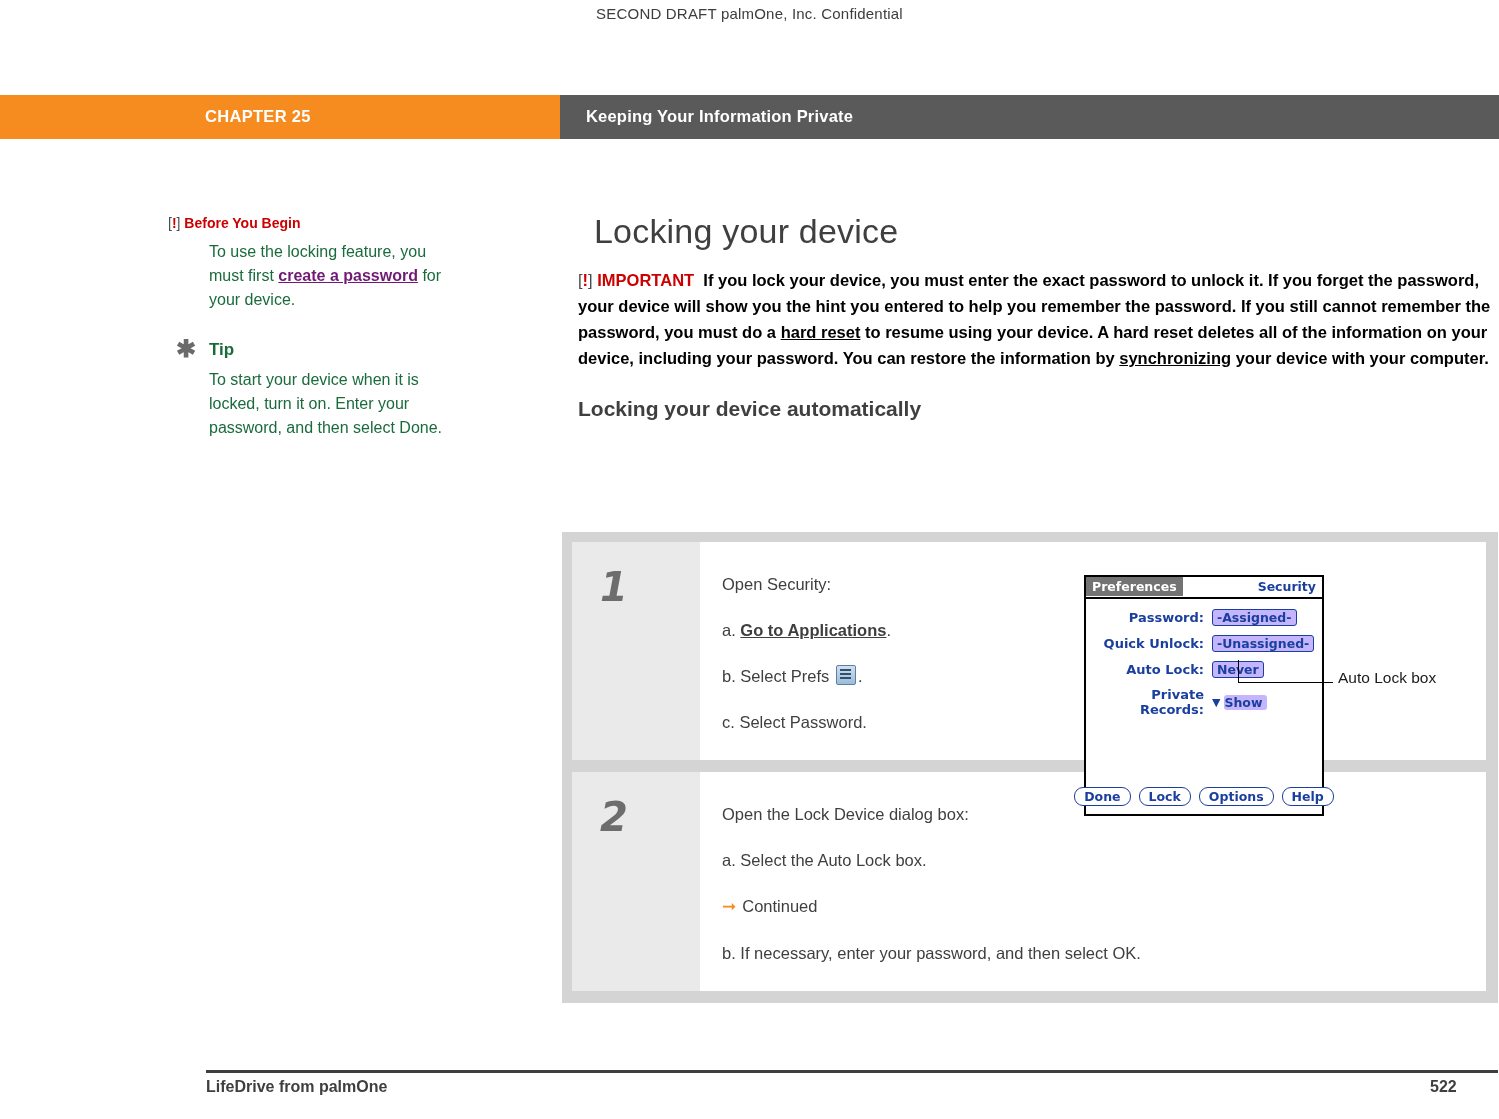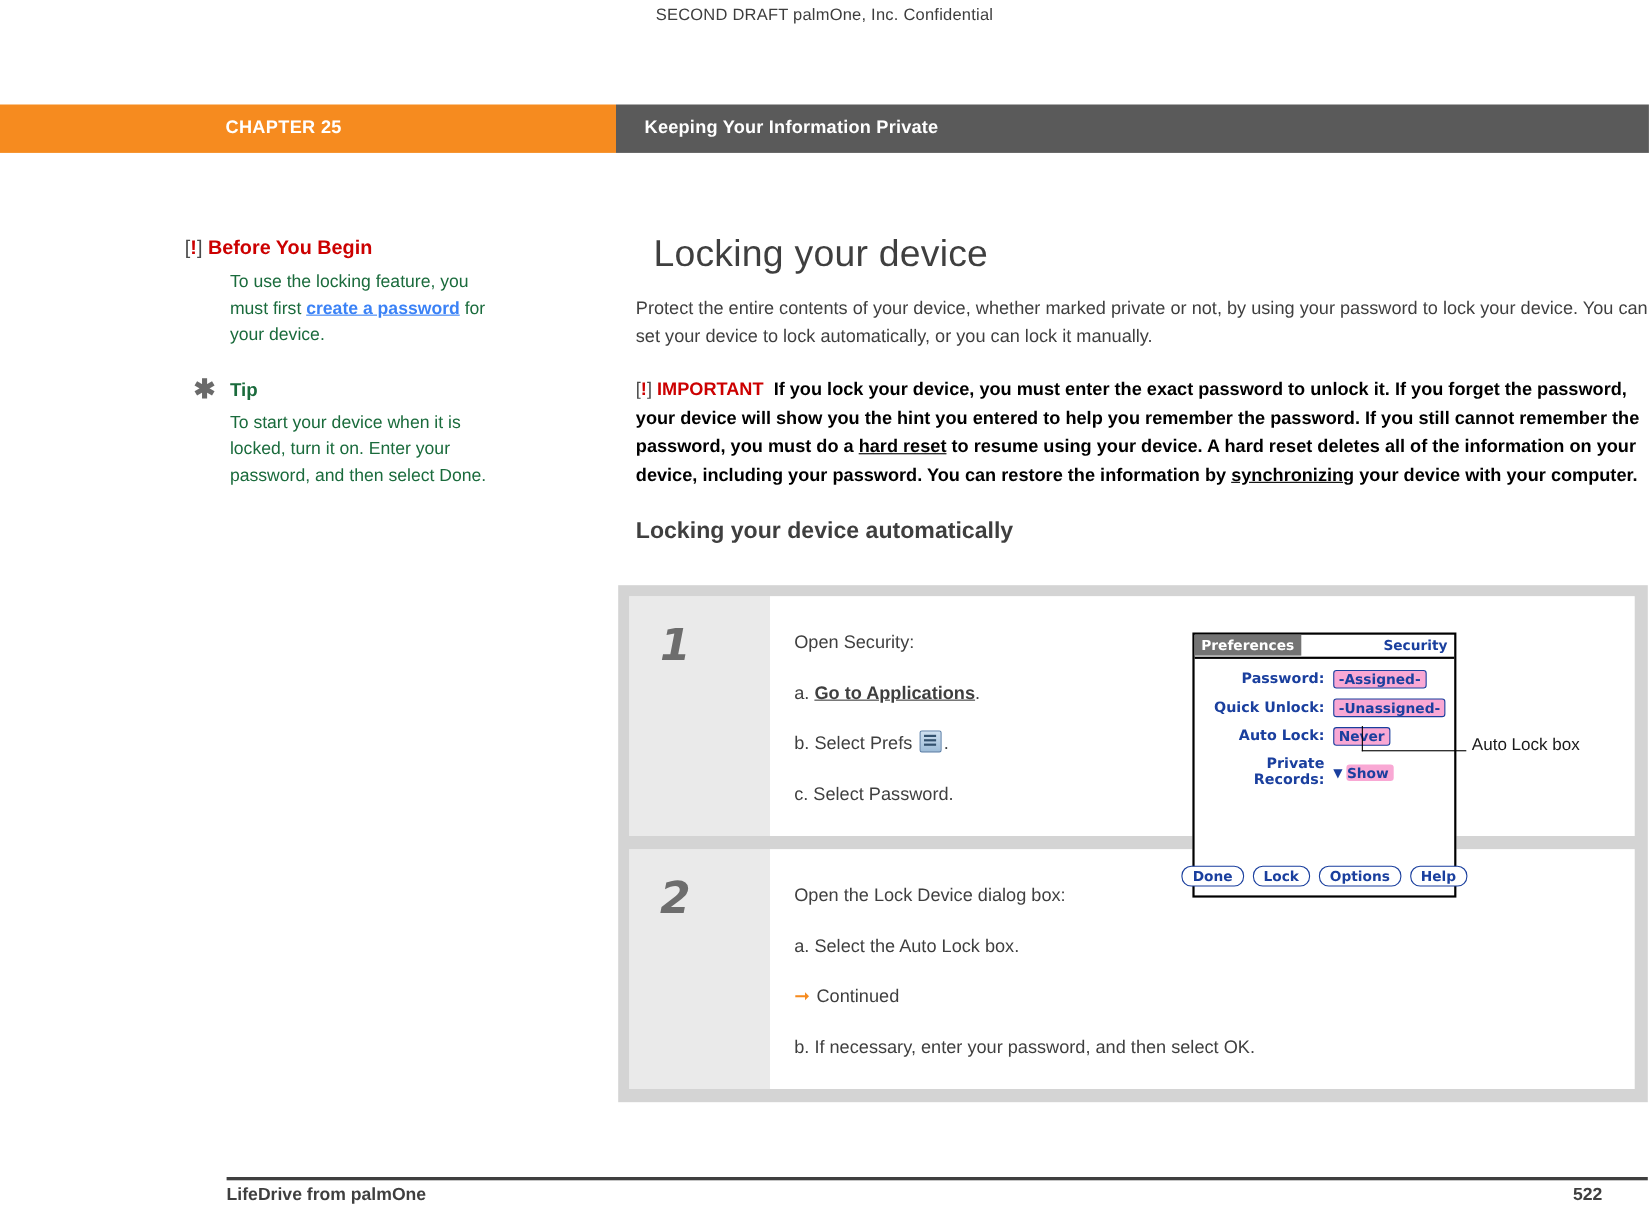--- a/index.html
+++ b/index.html
@@ -74,39 +74,39 @@
 
   
   .left-col {
     position: absolute;
     left: 168px;
     top: 215px;
     width: 290px;
   }
   .note-block { margin-bottom: 28px; }
   .note-head {
-    font-size: 18px;
+    font-size: 14px;
     font-weight: bold;
     color: #cc0000;
     margin-bottom: 9px;
     white-space: nowrap;
   }
   .bracket {
     color: #4a4a4a;
     font-weight: normal;
   }
   .bang { color: #cc0000; font-weight: bold; }
   .note-body {
     font-size: 16px;
     line-height: 24px;
     color: #1a6b3c;
     padding-left: 41px;
   }
   .note-body a, .inline-link {
-    color: #3b82f6;
+    color: #701a75;
     text-decoration: underline;
     font-weight: bold;
   }
   .tip-head {
     font-size: 17px;
     font-weight: bold;
     color: #1a6b3c;
     padding-left: 41px;
     position: relative;
     margin-bottom: 8px;
@@ -294,21 +294,21 @@
     padding-right: 8px;
     box-sizing: border-box;
   }
   .ps-value {
     color: #1a3f9e;
     font-weight: bold;
     font-size: 12.5px;
     border: 1.5px solid #1a3f9e;
     border-radius: 3px;
     padding: 0px 4px;
-    background: #f9a8d4;
+    background: #c4b5fd;
   }
   .ps-value.plain {
     border: none;
     padding-left: 0;
   }
   .ps-dropcaret {
     color: #1a3f9e;
     font-size: 11px;
     margin-right: 4px;
   }
@@ -408,21 +408,20 @@
       <span class="tip-star">✱</span>
       <span>Tip</span>
     </div>
     <div class="note-body">To start your device when it is locked, turn it on. Enter your password, and then select Done.</div>
   </div>
 
 </div>
 
 <div class="main-col">
   <h1 class="page-title">Locking your device</h1>
-  <p class="body-text">Protect the entire contents of your device, whether marked private or not, by using your password to lock your device. You can set your device to lock automatically, or you can lock it manually.</p>
 
   <div class="important-block">
     <span class="bracket" style="color:#4a4a4a;font-weight:normal;">[</span><span class="bang">!</span><span class="bracket" style="color:#4a4a4a;font-weight:normal;">]</span>
     <span class="important-tag">IMPORTANT</span>&nbsp;
     <span>If you lock your device, you must enter the exact password to unlock it. If you forget the password, your device will show you the hint you entered to help you remember the password. If you still cannot remember the password, you must do a </span><a href="#">hard reset</a><span> to resume using your device. A hard reset deletes all of the information on your device, including your password. You can restore the information by </span><a href="#">synchronizing</a><span> your device with your computer.</span>
   </div>
 
   <h2 class="sub-title">Locking your device automatically</h2>
 </div>
 

